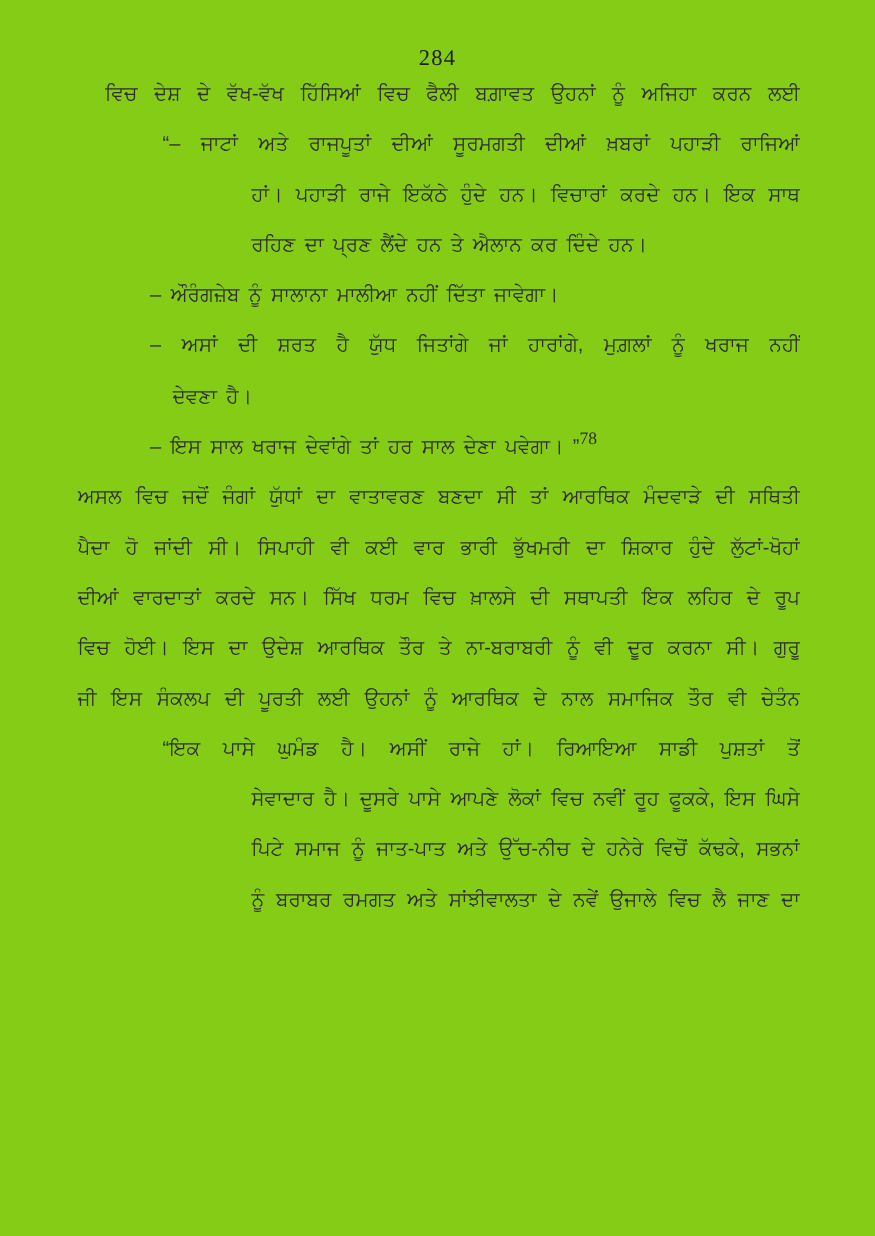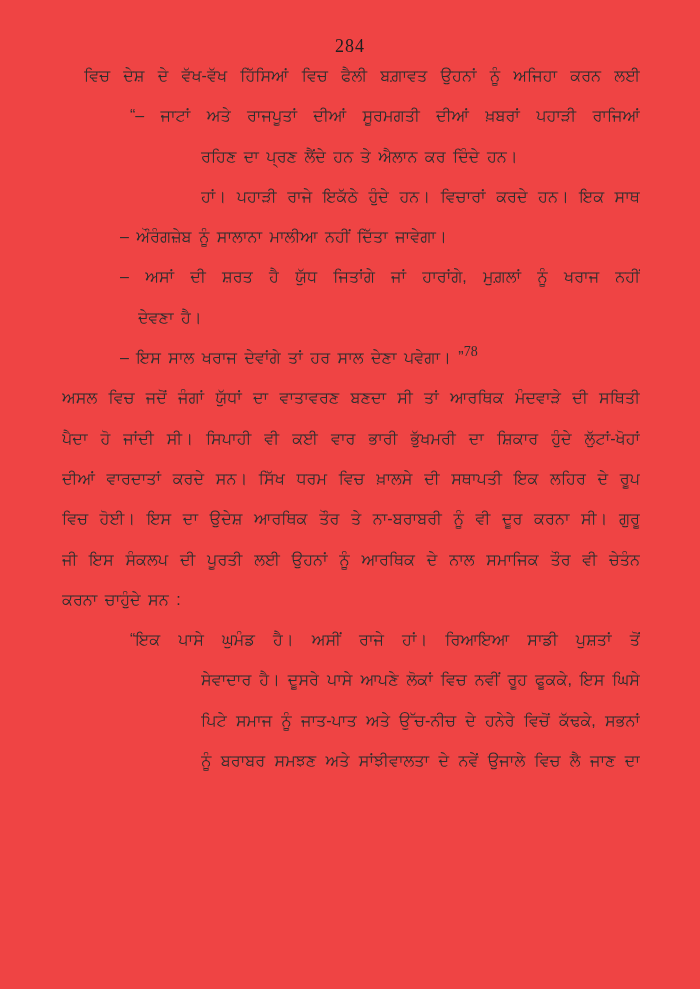--- a/index.html
+++ b/index.html
@@ -10,21 +10,21 @@
     width: 700px;
     height: 989px;
     position: relative;
     background: #ffffff;
     overflow: hidden;
     font-family: "Liberation Sans", sans-serif;
   }
   .page {
     position: absolute;
     inset: 0;
-    background: #ef4444;
+    background: #84cc16;
   }
   .page-number {
     position: absolute;
     top: 36px;
     left: 0;
     width: 100%;
     text-align: center;
     font-family: "Liberation Serif", serif;
     font-size: 18px;
     color: #1f1f1f;
@@ -71,35 +71,34 @@
 <body>
 
 <div class="page">
   <div class="page-number">284</div>
   <div class="content">
       <div class="block block-paragraph">
         <div class="line indent-body-shift justify"><span>ਵਿਚ ਦੇਸ਼ ਦੇ ਵੱਖ-ਵੱਖ ਹਿੱਸਿਆਂ ਵਿਚ ਫੈਲੀ ਬਗ਼ਾਵਤ ਉਹਨਾਂ ਨੂੰ ਅਜਿਹਾ ਕਰਨ ਲਈ</span></div>
       </div>
       <div class="block block-blockquote">
         <div class="line indent-quote-first justify"><span>“– ਜਾਟਾਂ ਅਤੇ ਰਾਜਪੂਤਾਂ ਦੀਆਂ ਸੂਰਮਗਤੀ ਦੀਆਂ ਖ਼ਬਰਾਂ ਪਹਾੜੀ ਰਾਜਿਆਂ</span></div>
+        <div class="line indent-quote-cont justify"><span>ਹਾਂ। ਪਹਾੜੀ ਰਾਜੇ ਇਕੱਠੇ ਹੁੰਦੇ ਹਨ। ਵਿਚਾਰਾਂ ਕਰਦੇ ਹਨ। ਇਕ ਸਾਥ</span></div>
         <div class="line indent-quote-cont"><span>ਰਹਿਣ ਦਾ ਪ੍ਰਣ ਲੈਂਦੇ ਹਨ ਤੇ ਐਲਾਨ ਕਰ ਦਿੰਦੇ ਹਨ।</span></div>
-        <div class="line indent-quote-cont justify"><span>ਹਾਂ। ਪਹਾੜੀ ਰਾਜੇ ਇਕੱਠੇ ਹੁੰਦੇ ਹਨ। ਵਿਚਾਰਾਂ ਕਰਦੇ ਹਨ। ਇਕ ਸਾਥ</span></div>
         <div class="line indent-dash"><span>– ਔਰੰਗਜ਼ੇਬ ਨੂੰ ਸਾਲਾਨਾ ਮਾਲੀਆ ਨਹੀਂ ਦਿੱਤਾ ਜਾਵੇਗਾ।</span></div>
         <div class="line indent-dash justify"><span>– ਅਸਾਂ ਦੀ ਸ਼ਰਤ ਹੈ ਯੁੱਧ ਜਿਤਾਂਗੇ ਜਾਂ ਹਾਰਾਂਗੇ, ਮੁਗ਼ਲਾਂ ਨੂੰ ਖਰਾਜ ਨਹੀਂ</span></div>
         <div class="line indent-dash-cont"><span>ਦੇਵਣਾ ਹੈ।</span></div>
         <div class="line indent-dash"><span>– ਇਸ ਸਾਲ ਖਰਾਜ ਦੇਵਾਂਗੇ ਤਾਂ ਹਰ ਸਾਲ ਦੇਣਾ ਪਵੇਗਾ। ”</span><sup class="fn">78</sup></div>
       </div>
       <div class="block block-paragraph">
         <div class="line indent-body justify"><span>ਅਸਲ ਵਿਚ ਜਦੋਂ ਜੰਗਾਂ ਯੁੱਧਾਂ ਦਾ ਵਾਤਾਵਰਣ ਬਣਦਾ ਸੀ ਤਾਂ ਆਰਥਿਕ ਮੰਦਵਾੜੇ ਦੀ ਸਥਿਤੀ</span></div>
         <div class="line indent-body justify"><span>ਪੈਦਾ ਹੋ ਜਾਂਦੀ ਸੀ। ਸਿਪਾਹੀ ਵੀ ਕਈ ਵਾਰ ਭਾਰੀ ਭੁੱਖਮਰੀ ਦਾ ਸ਼ਿਕਾਰ ਹੁੰਦੇ ਲੁੱਟਾਂ-ਖੋਹਾਂ</span></div>
         <div class="line indent-body justify"><span>ਦੀਆਂ ਵਾਰਦਾਤਾਂ ਕਰਦੇ ਸਨ। ਸਿੱਖ ਧਰਮ ਵਿਚ ਖ਼ਾਲਸੇ ਦੀ ਸਥਾਪਤੀ ਇਕ ਲਹਿਰ ਦੇ ਰੂਪ</span></div>
         <div class="line indent-body justify"><span>ਵਿਚ ਹੋਈ। ਇਸ ਦਾ ਉਦੇਸ਼ ਆਰਥਿਕ ਤੌਰ ਤੇ ਨਾ-ਬਰਾਬਰੀ ਨੂੰ ਵੀ ਦੂਰ ਕਰਨਾ ਸੀ। ਗੁਰੂ</span></div>
         <div class="line indent-body justify"><span>ਜੀ ਇਸ ਸੰਕਲਪ ਦੀ ਪੂਰਤੀ ਲਈ ਉਹਨਾਂ ਨੂੰ ਆਰਥਿਕ ਦੇ ਨਾਲ ਸਮਾਜਿਕ ਤੌਰ ਵੀ ਚੇਤੰਨ</span></div>
-        <div class="line indent-body"><span>ਕਰਨਾ ਚਾਹੁੰਦੇ ਸਨ :</span></div>
       </div>
       <div class="block block-blockquote">
         <div class="line indent-quote-first justify"><span>“ਇਕ ਪਾਸੇ ਘੁਮੰਡ ਹੈ। ਅਸੀਂ ਰਾਜੇ ਹਾਂ। ਰਿਆਇਆ ਸਾਡੀ ਪੁਸ਼ਤਾਂ ਤੋਂ</span></div>
         <div class="line indent-quote-cont justify"><span>ਸੇਵਾਦਾਰ ਹੈ। ਦੂਸਰੇ ਪਾਸੇ ਆਪਣੇ ਲੋਕਾਂ ਵਿਚ ਨਵੀਂ ਰੂਹ ਫੂਕਕੇ, ਇਸ ਘਿਸੇ</span></div>
         <div class="line indent-quote-cont justify"><span>ਪਿਟੇ ਸਮਾਜ ਨੂੰ ਜਾਤ-ਪਾਤ ਅਤੇ ਉੱਚ-ਨੀਚ ਦੇ ਹਨੇਰੇ ਵਿਚੋਂ ਕੱਢਕੇ, ਸਭਨਾਂ</span></div>
-        <div class="line indent-quote-cont justify"><span>ਨੂੰ ਬਰਾਬਰ ਸਮਝਣ ਅਤੇ ਸਾਂਝੀਵਾਲਤਾ ਦੇ ਨਵੇਂ ਉਜਾਲੇ ਵਿਚ ਲੈ ਜਾਣ ਦਾ</span></div>
+        <div class="line indent-quote-cont justify"><span>ਨੂੰ ਬਰਾਬਰ ਰਮਗਤ ਅਤੇ ਸਾਂਝੀਵਾਲਤਾ ਦੇ ਨਵੇਂ ਉਜਾਲੇ ਵਿਚ ਲੈ ਜਾਣ ਦਾ</span></div>
       </div>
     </div>
 </div>
 
 </body></html>

